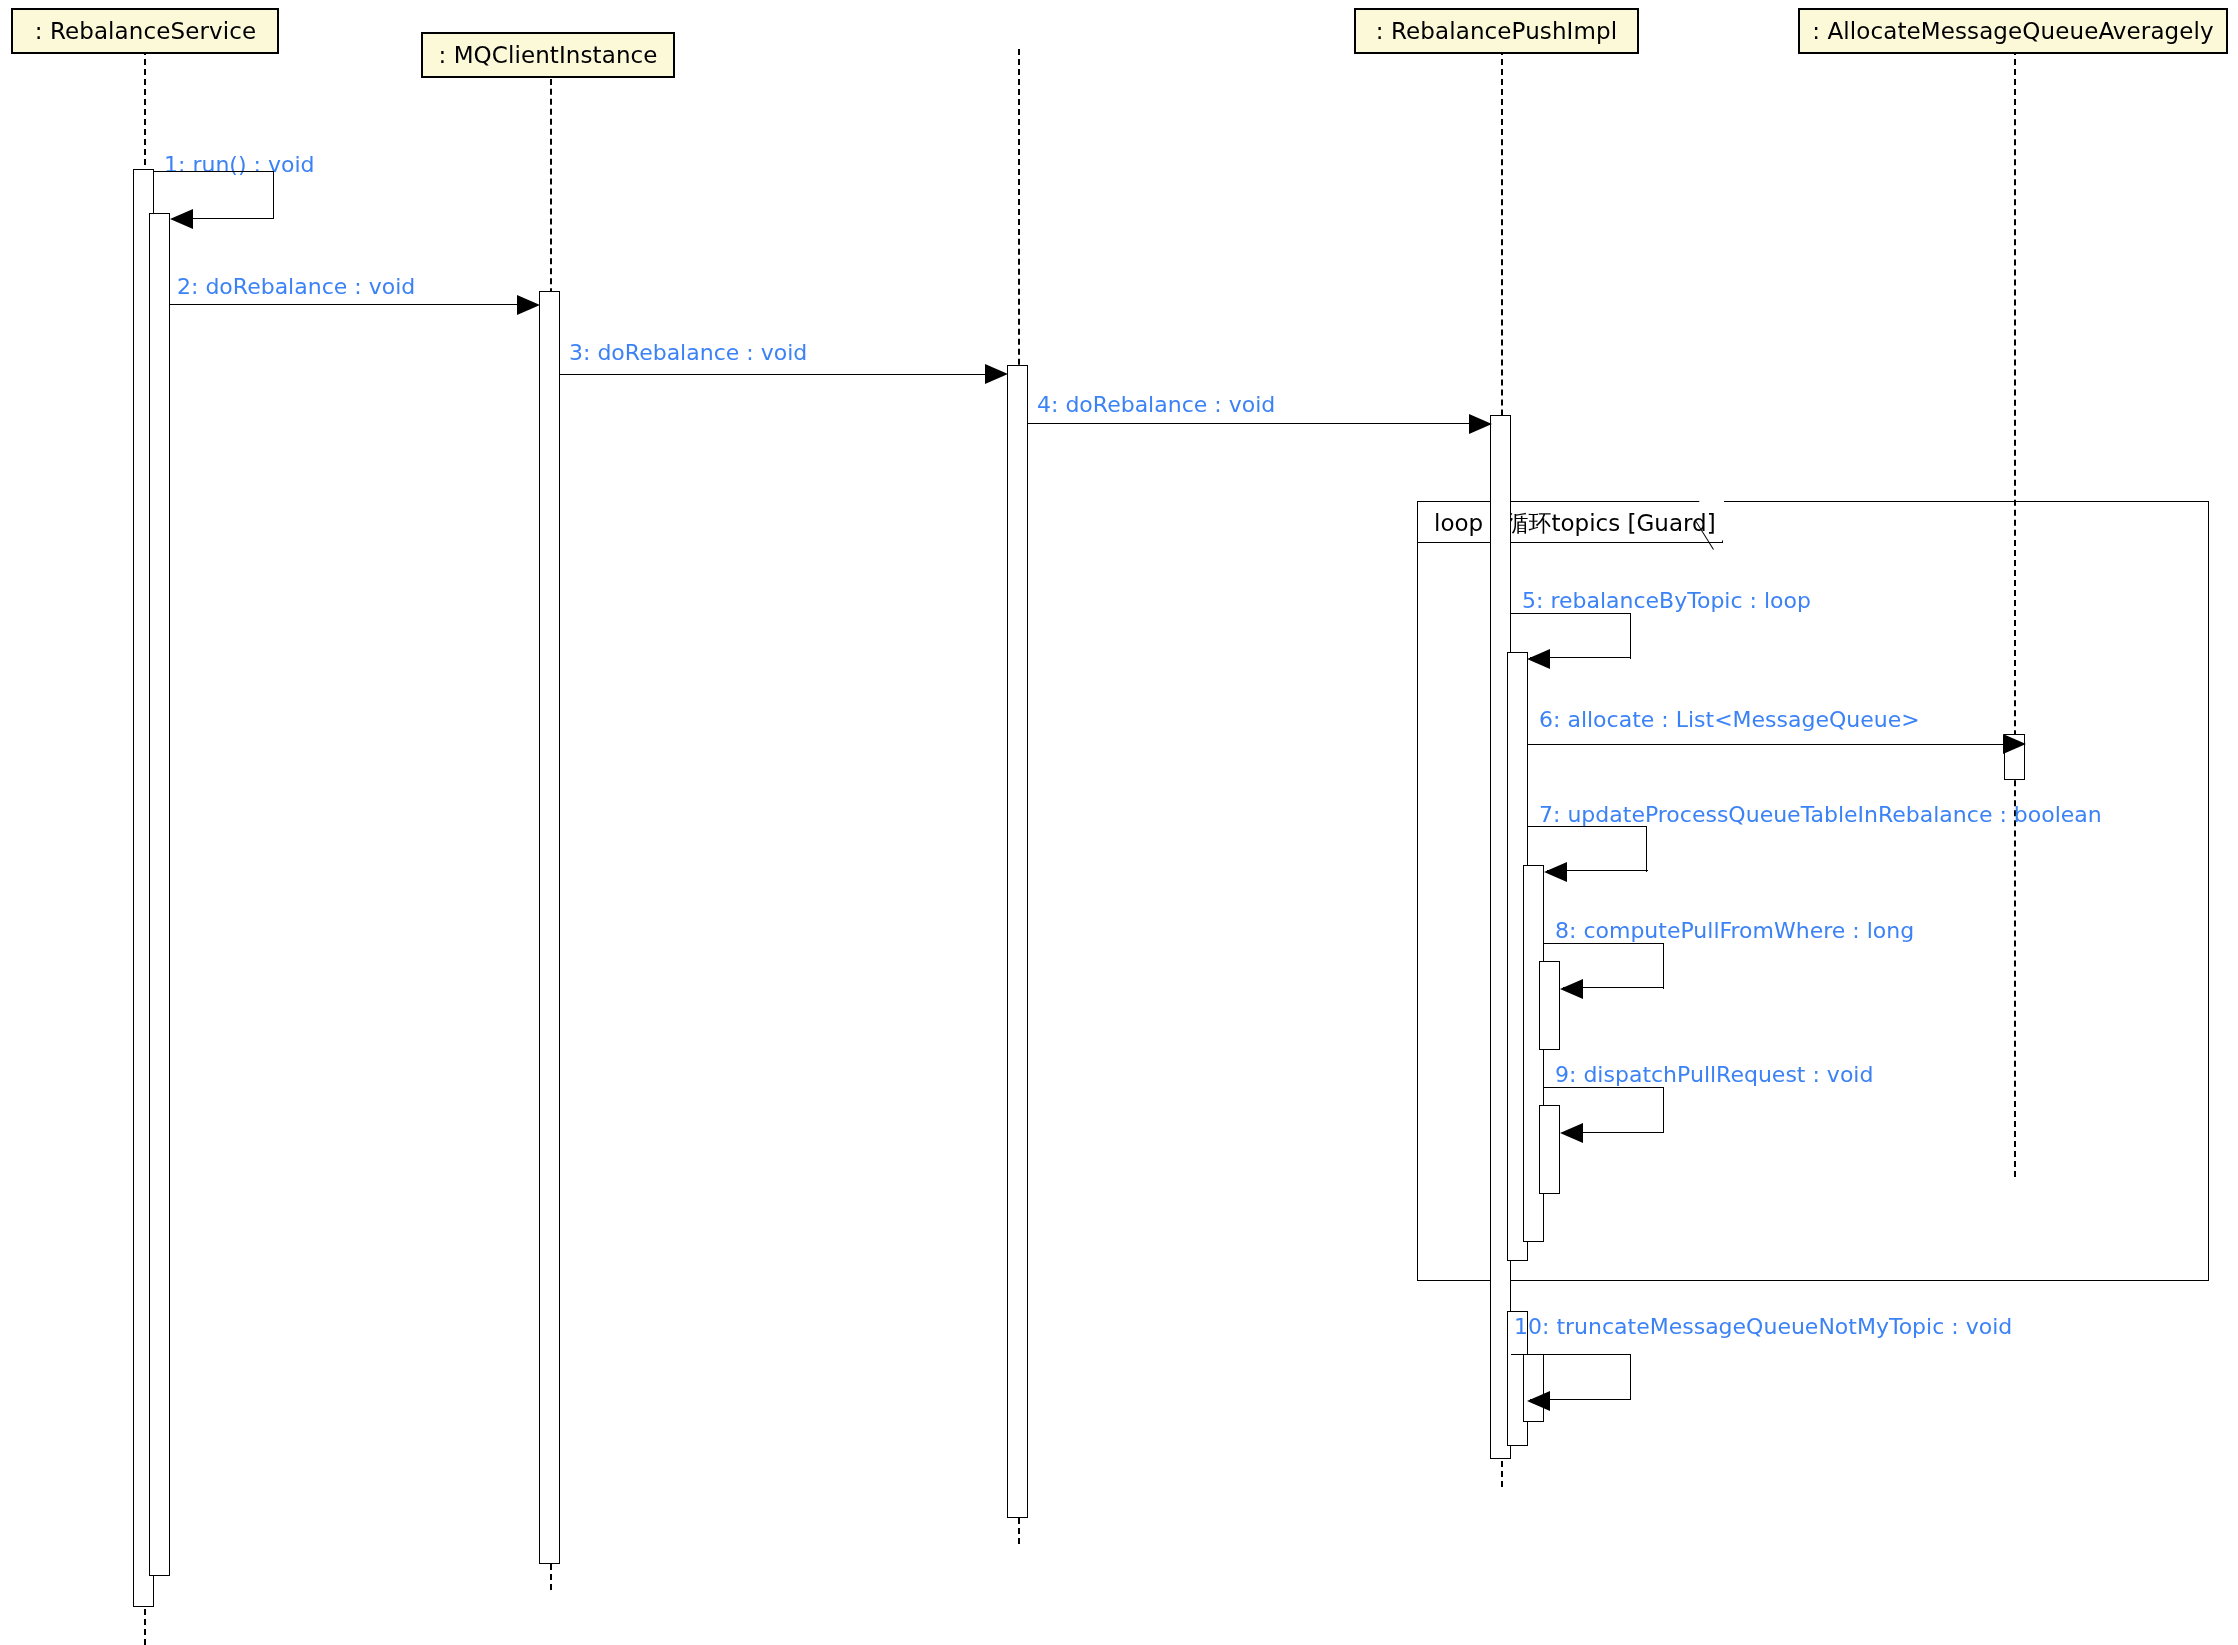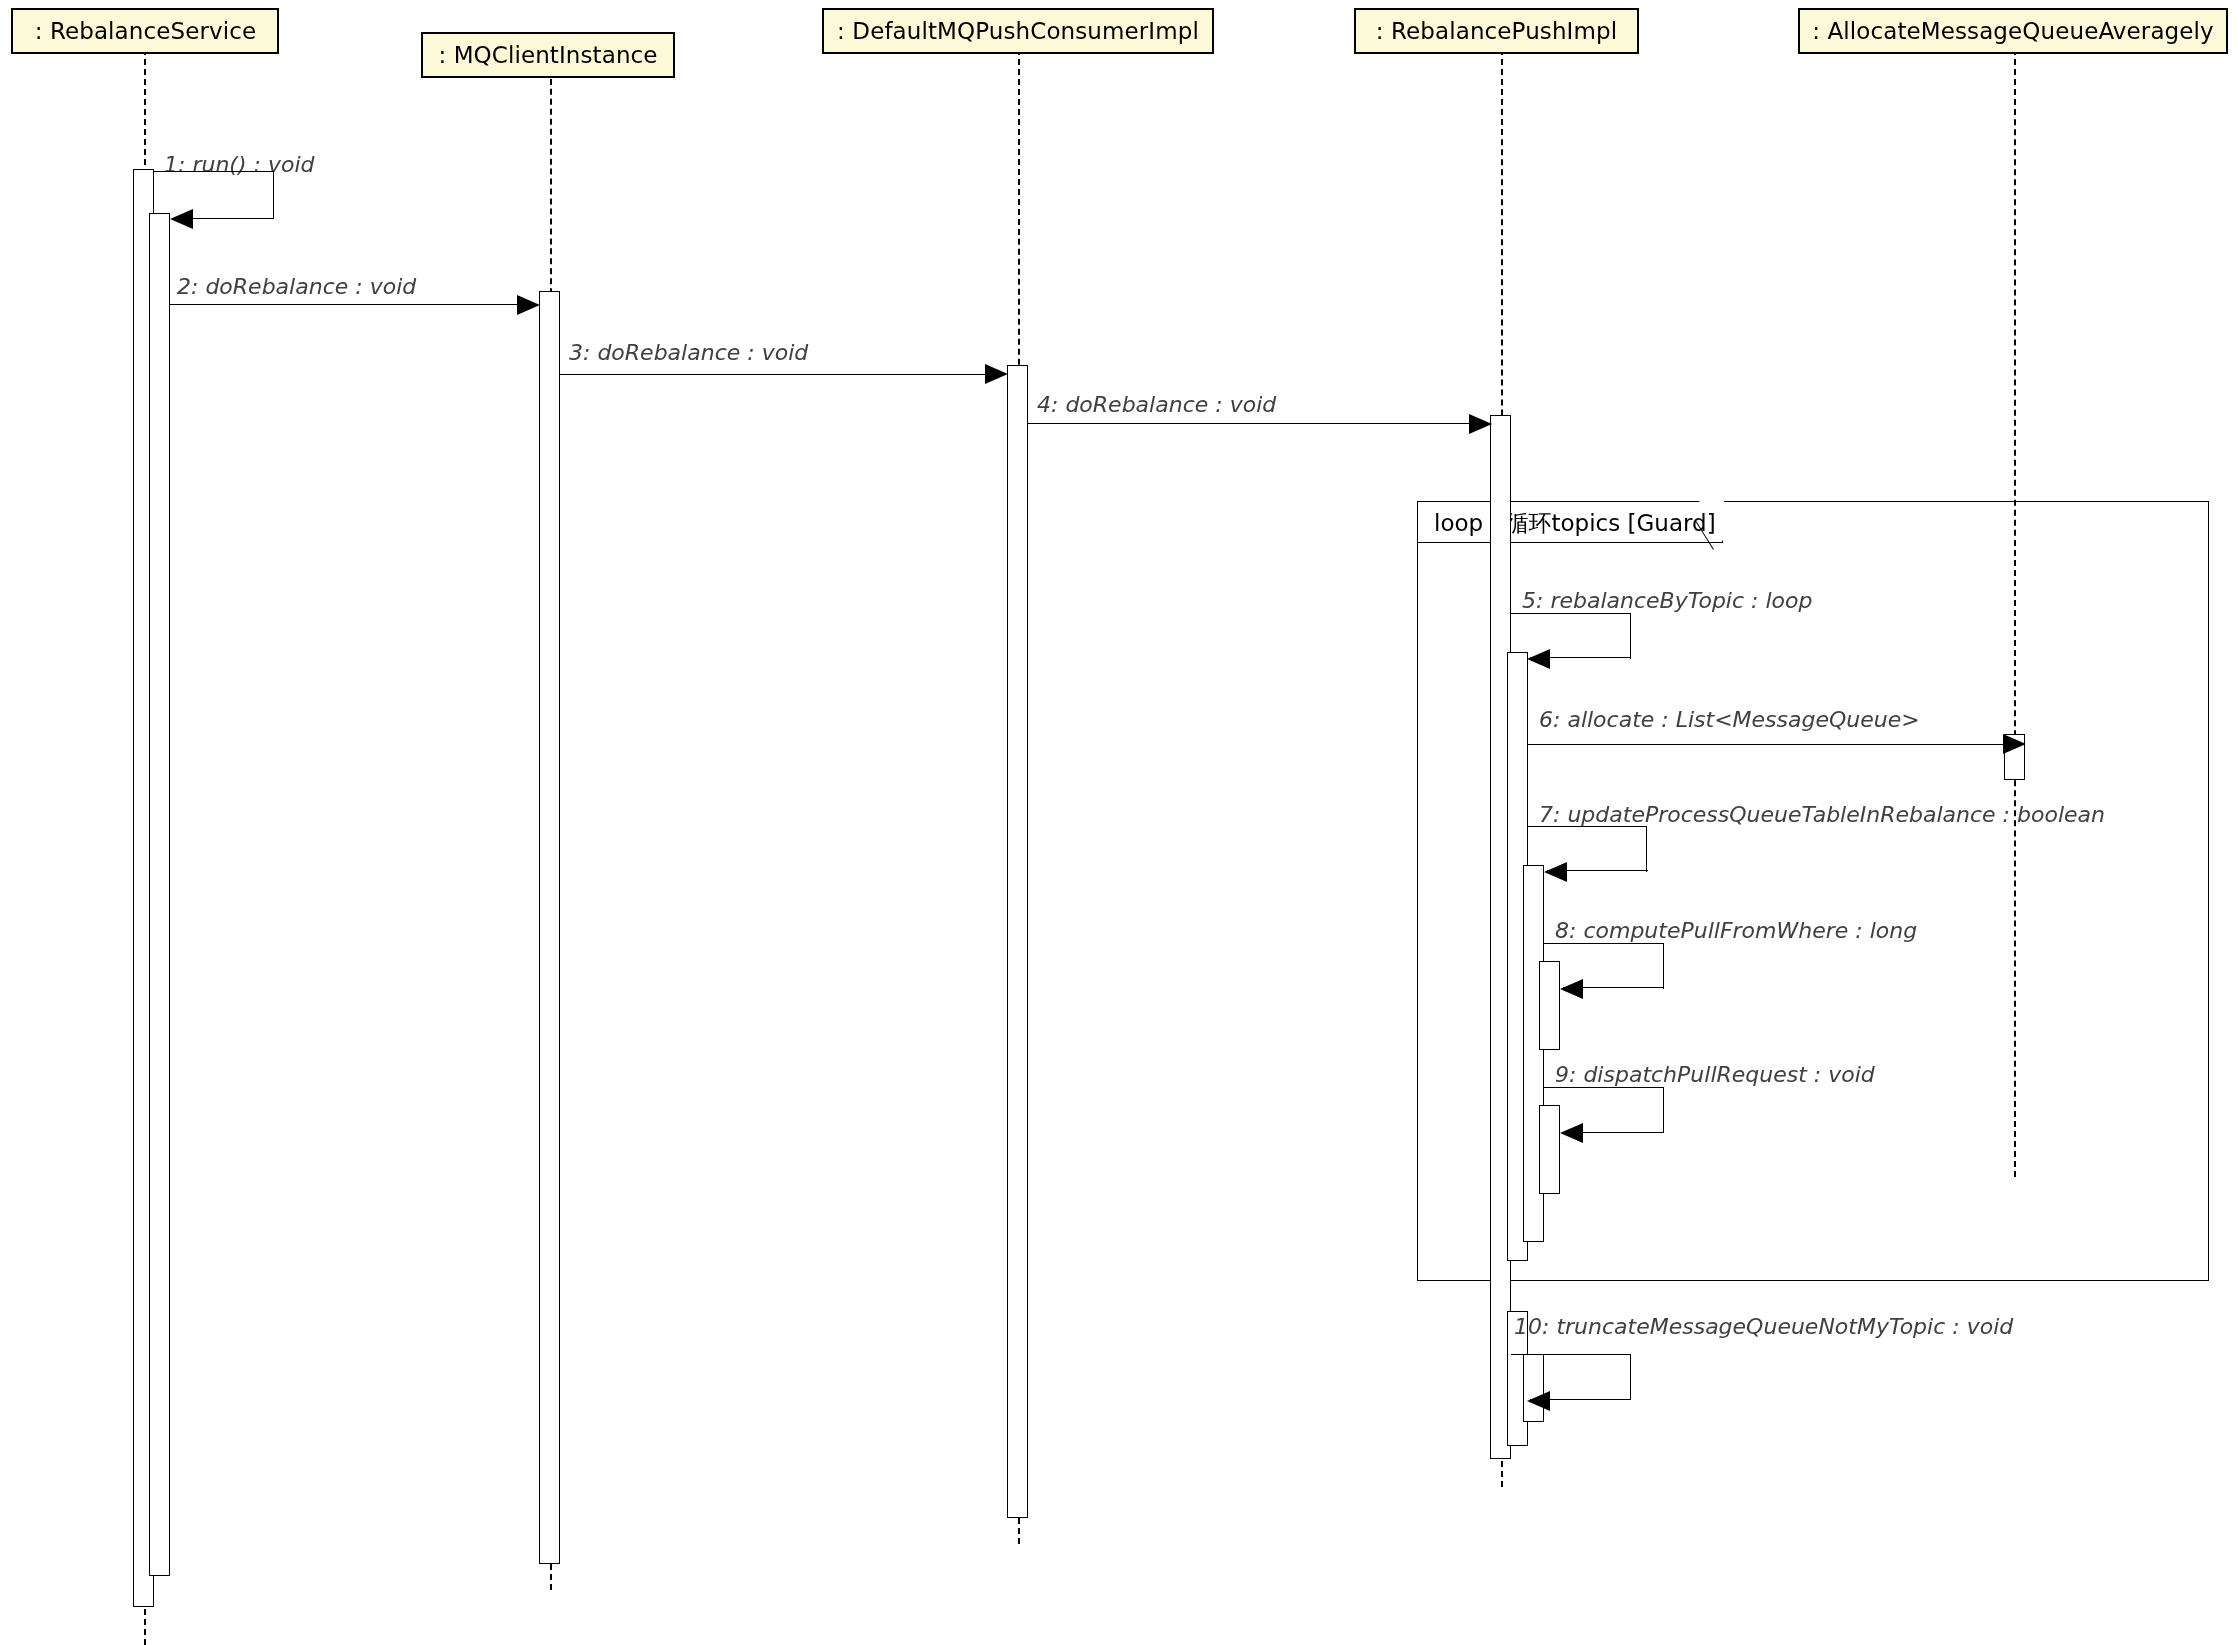--- a/index.html
+++ b/index.html
@@ -45,24 +45,23 @@
     position: absolute;
     box-sizing: border-box;
     background: #ffffff;
     border: 1.9px solid #000000;
   }
 
   
   .msg-label {
     position: absolute;
     font-size: 22px;
-    color: #404040;
+    color: #3b82f6;
     white-space: nowrap;
     line-height: 1;
-    font-style: italic;
   }
   .msg-line {
     position: absolute;
     height: 0;
     border-top: 1.9px solid #000000;
   }
   .msg-vline {
     position: absolute;
     width: 0;
     border-left: 1.9px solid #000000;
@@ -137,23 +136,20 @@
   <div class="lifeline-stem" style="left:2014px; top:49px;  height:1128px;"></div>
 
   <div class="lifeline-head" style="left:11.4px; top:7.6px; width:268px; height:46px;">
     <span>: RebalanceService</span>
   </div>
 
   <div class="lifeline-head" style="left:421px; top:7.6px; width:254px; height:46px;margin-top:24px;">
     <span>: MQClientInstance</span>
   </div>
 
-  <div class="lifeline-head" style="left:822px; top:7.6px; width:392px; height:46px;">
-    <span>: DefaultMQPushConsumerImpl</span>
-  </div>
 
   <div class="lifeline-head" style="left:1354px; top:7.6px; width:285px; height:46px;">
     <span>: RebalancePushImpl</span>
   </div>
 
   <div class="lifeline-head" style="left:1798px; top:7.6px; width:430px; height:46px;">
     <span>: AllocateMessageQueueAveragely</span>
   </div>
 
   <div class="fragment" style="left:1417px; top:501px; width:792px; height:780px;"></div>

